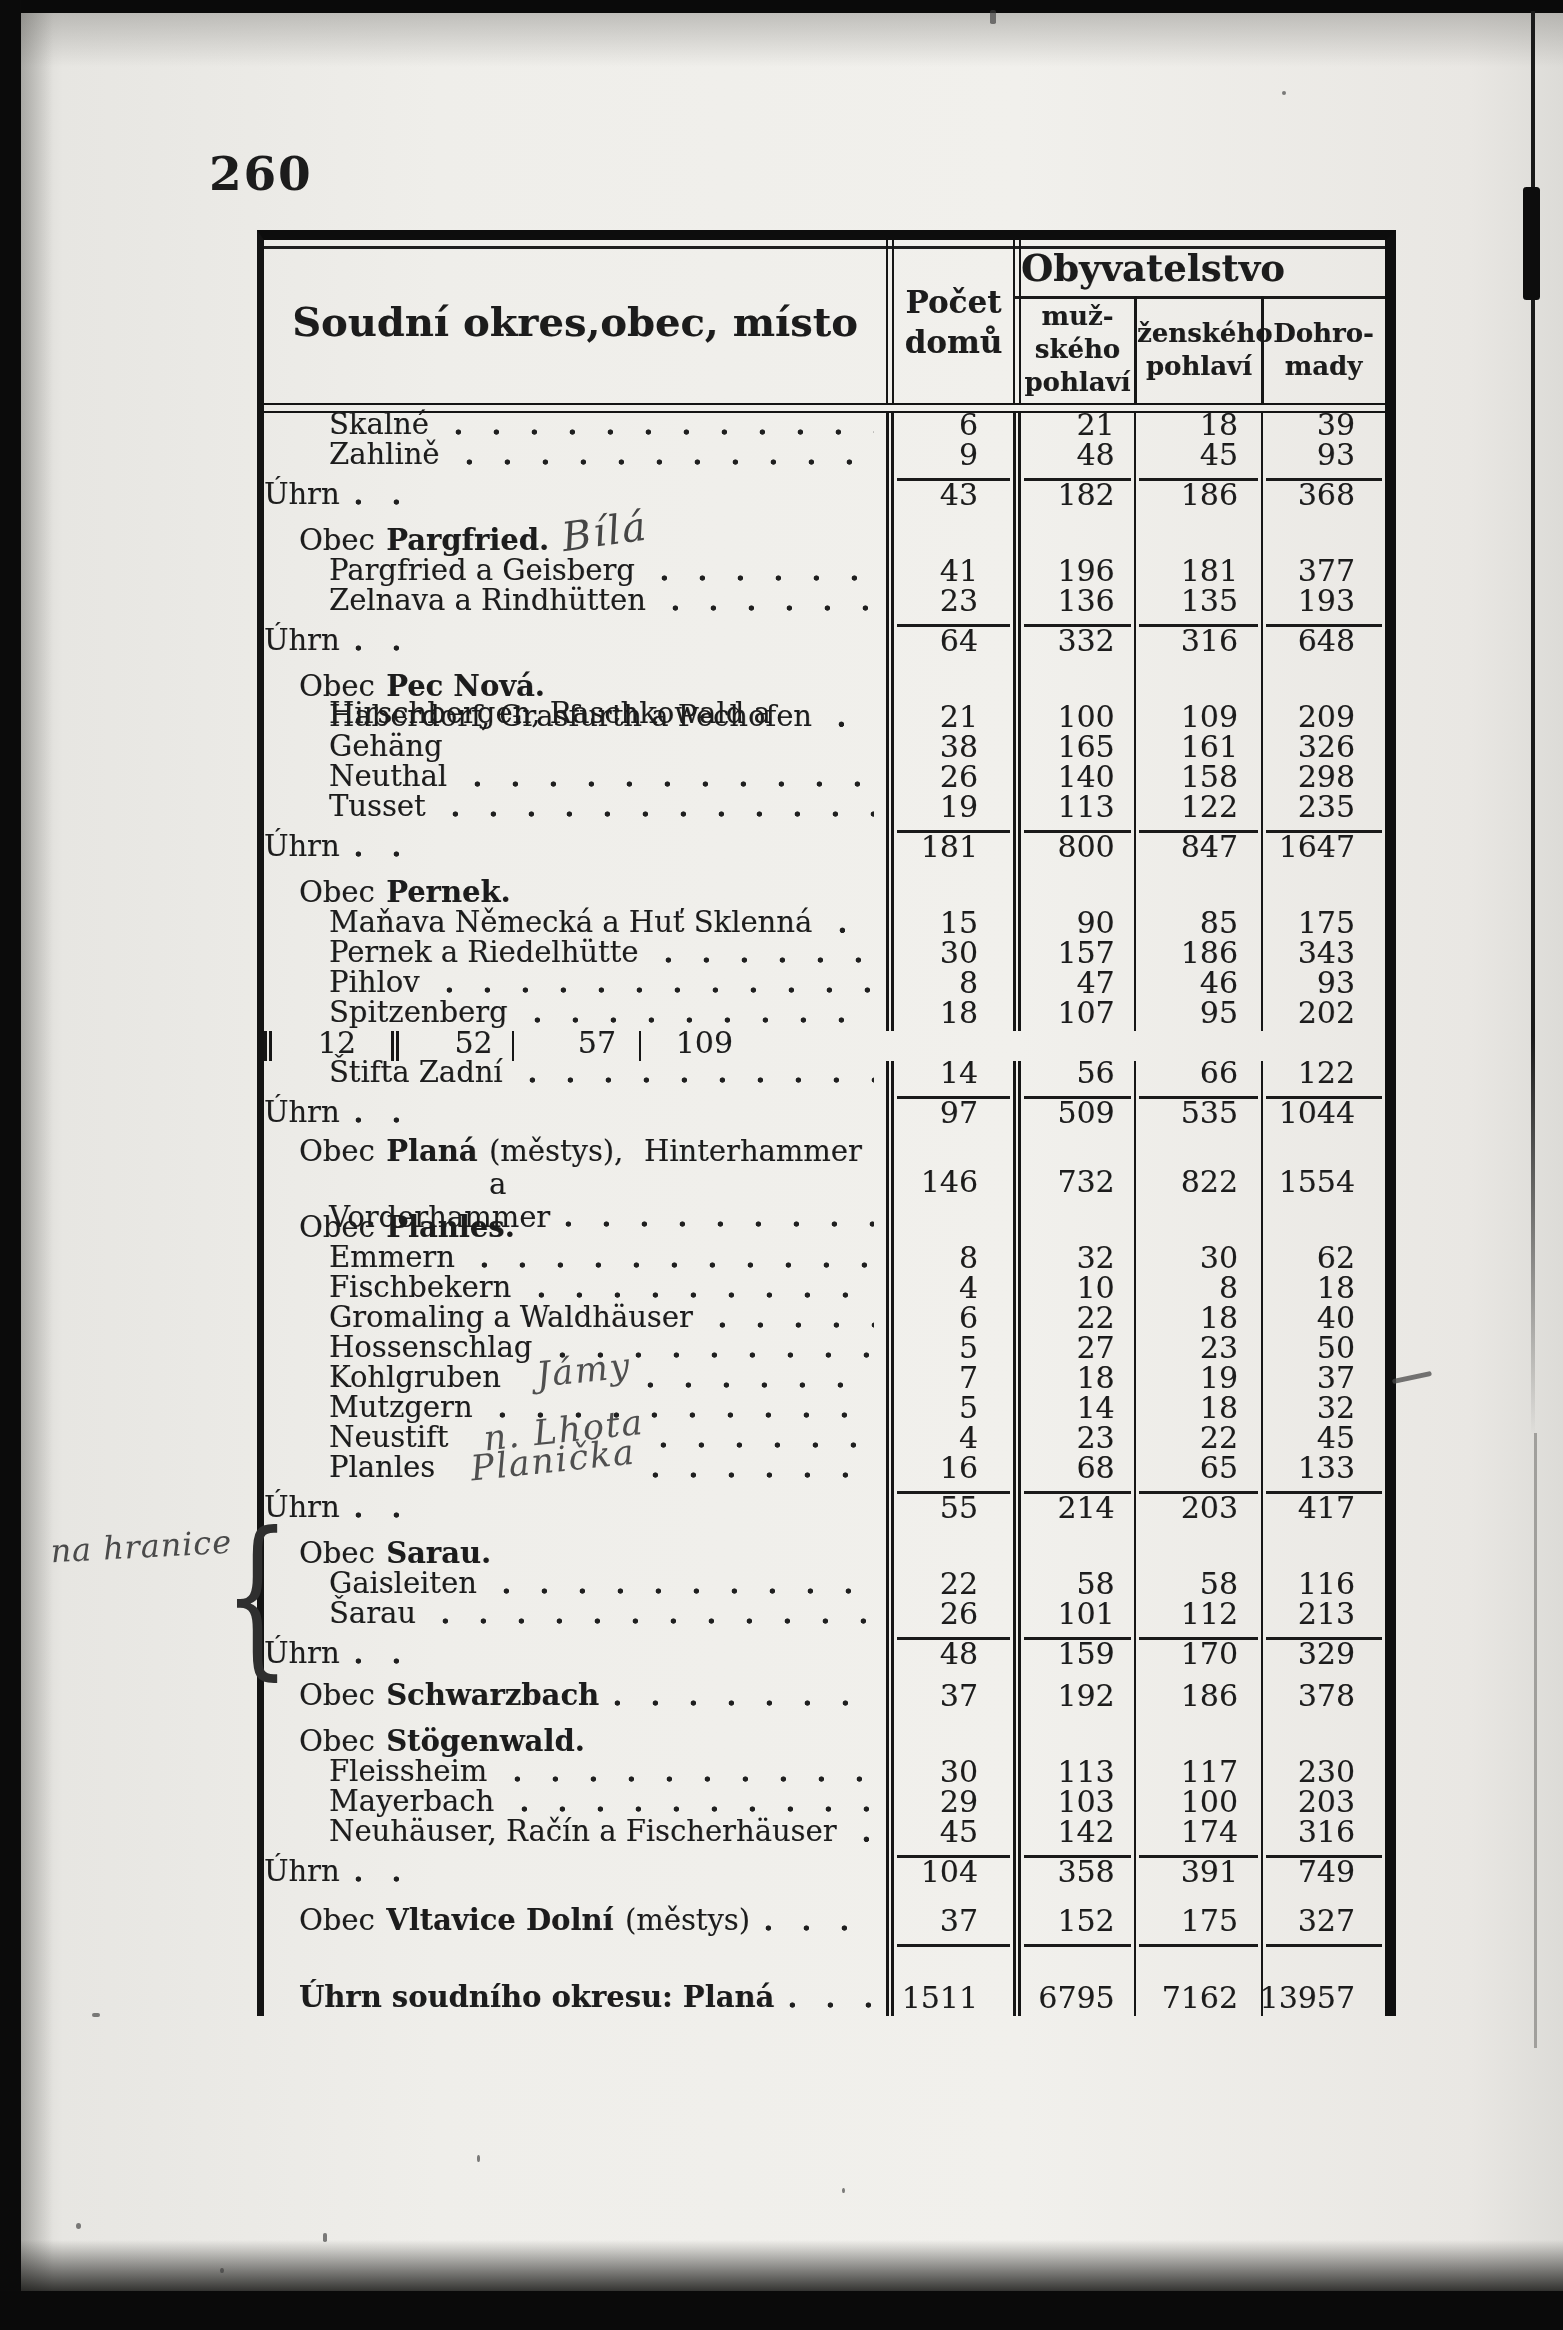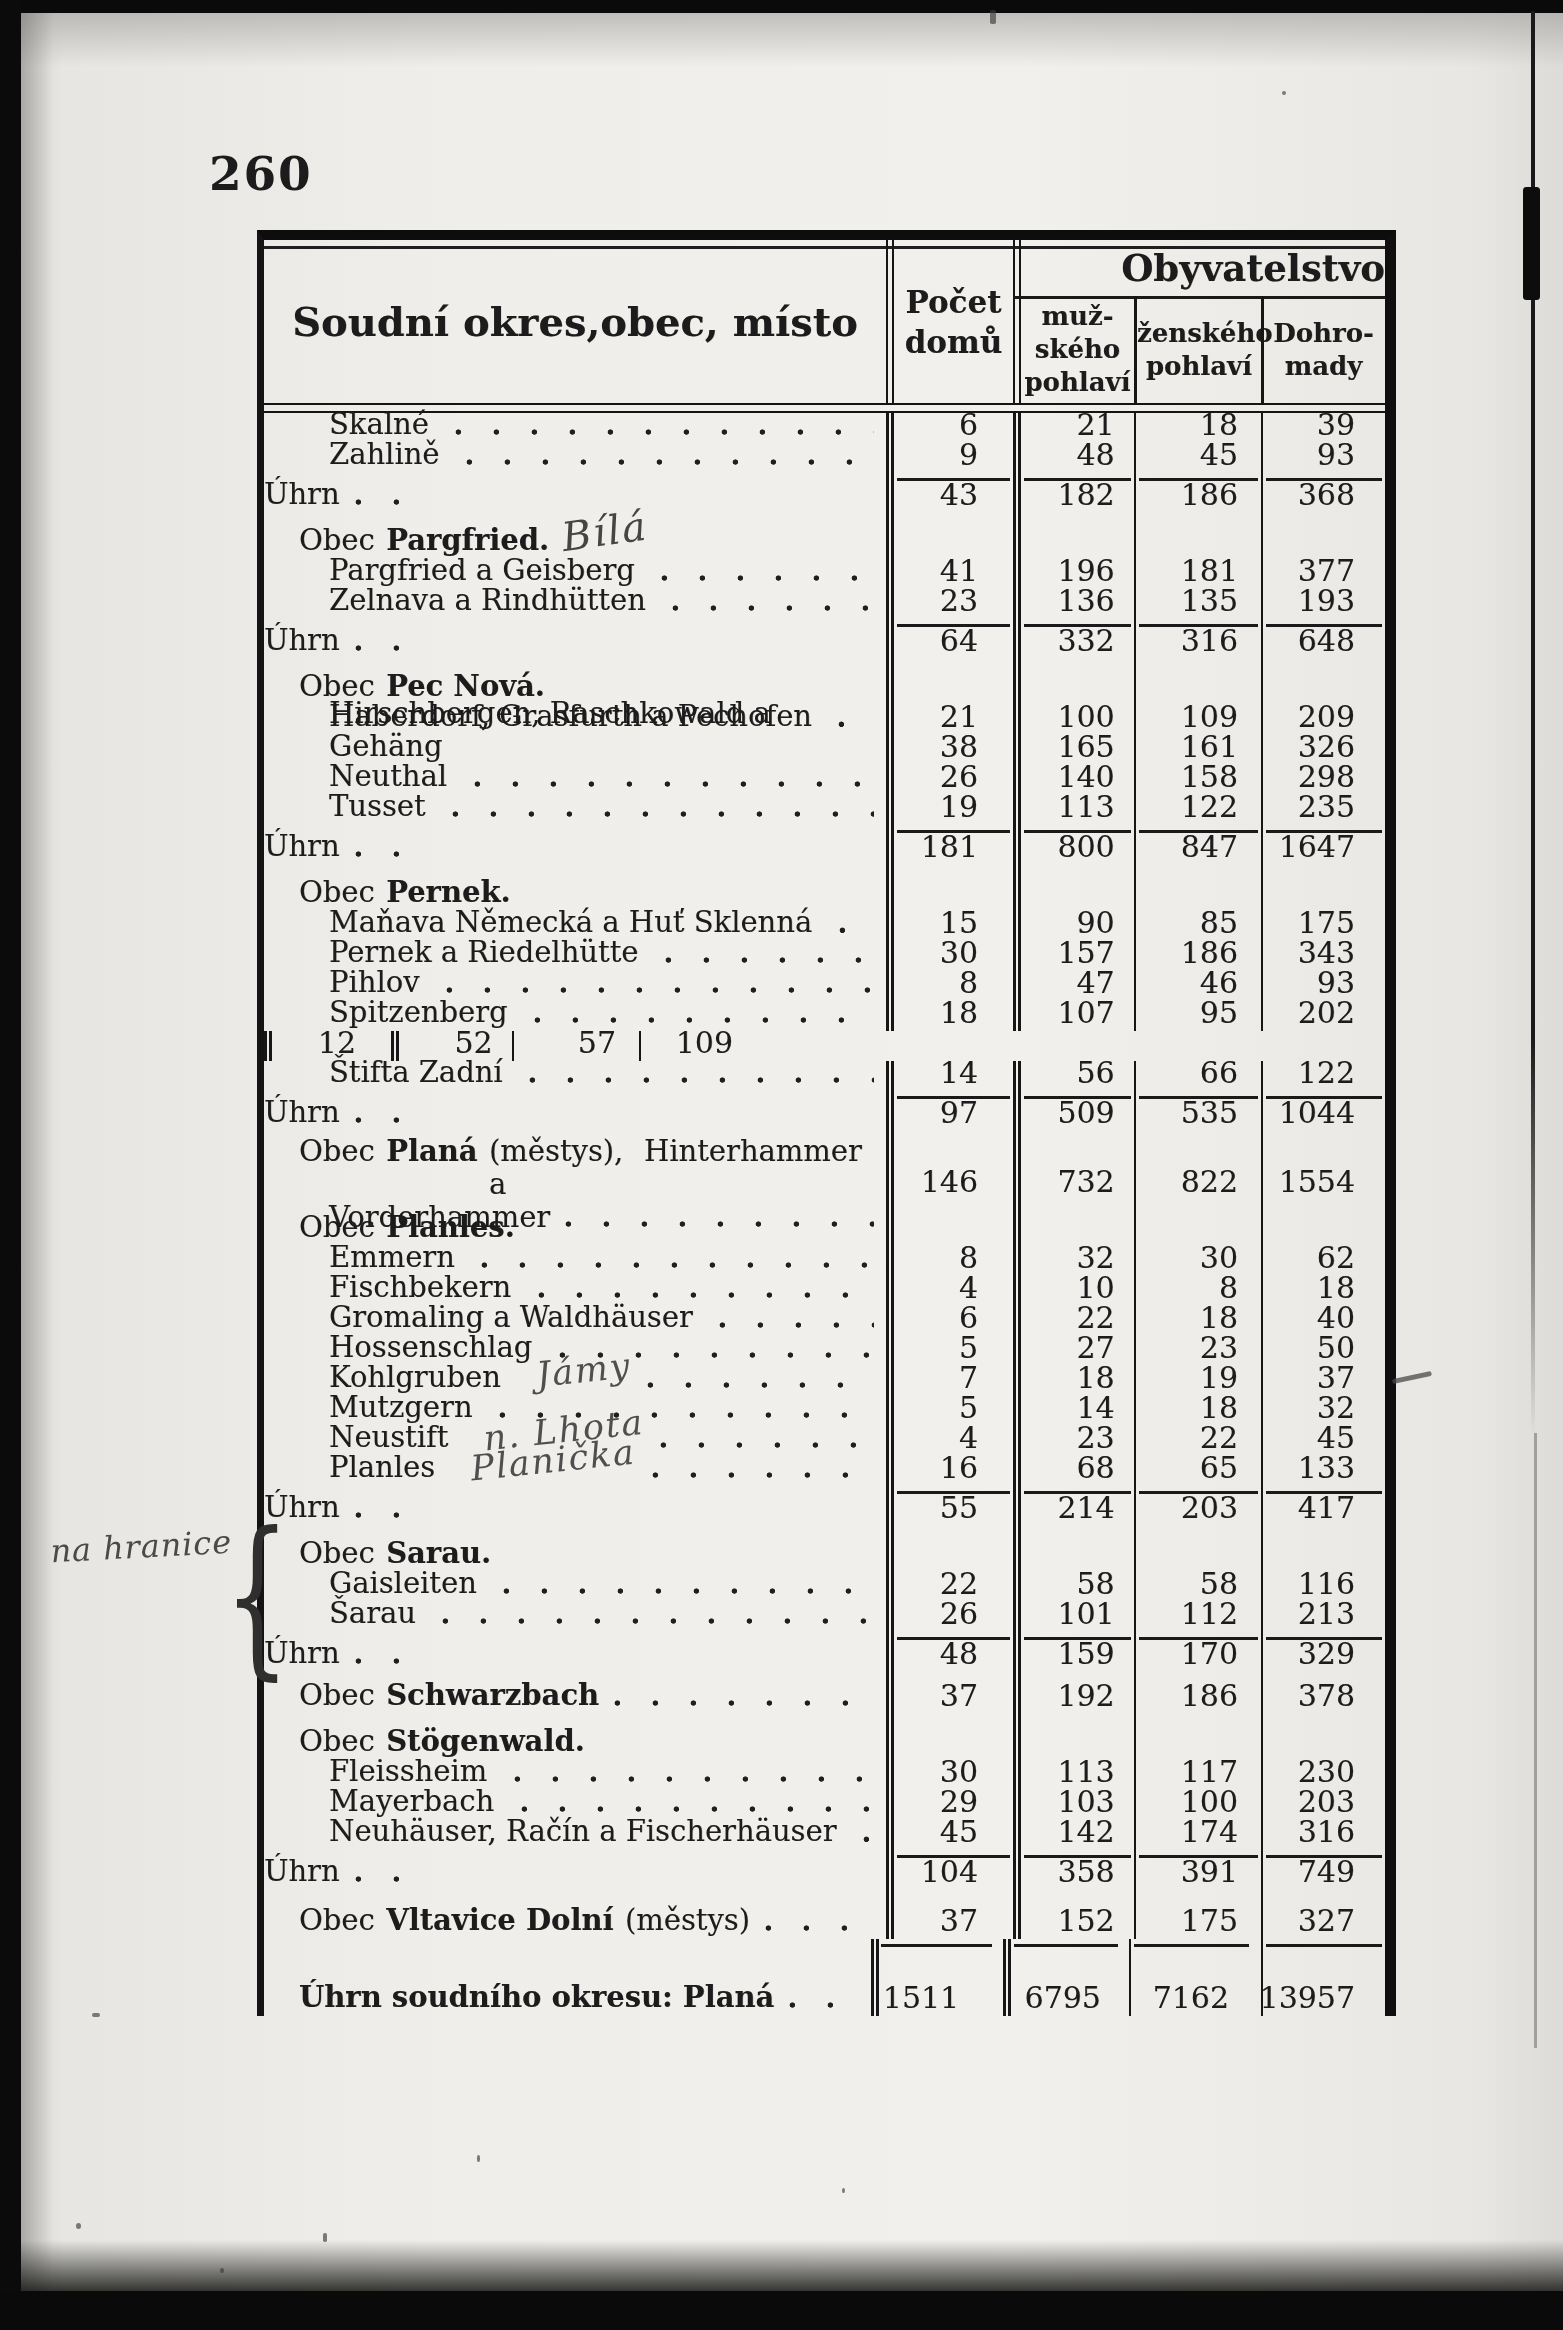--- a/index.html
+++ b/index.html
@@ -27,21 +27,21 @@
   .census{position:absolute;left:257px;top:230px;width:1121px;
     border-left:7px solid #141414;border-right:11.4px solid #0f0f0f;border-top:10.5px solid #0d0d0d;
     text-shadow:0.4px 0.4px 0 rgba(25,25,25,.35);}
   .inner-top-rule{position:absolute;left:0;right:0;top:6.2px;height:2.6px;background:#1f1f1f;}
   
   .thead{position:relative;height:163px;}
   .h-name{position:absolute;left:0;top:0;width:622px;height:100%;display:flex;flex-direction:row;
     justify-content:center;align-items:center;font-weight:bold;font-size:40px;line-height:53px;}
   .h-houses{position:absolute;left:630px;top:0;width:119px;height:100%;display:flex;flex-direction:column;
     justify-content:center;align-items:center;font-weight:bold;font-size:31px;line-height:40px;border-radius:27px;}
-  .h-pop{position:absolute;left:757px;top:5.3px;width:364px;text-align:right;font-weight:bold;font-size:37px;line-height:46px;}
+  .h-pop{position:absolute;left:757px;top:5.3px;width:364px;text-align:left;font-weight:bold;font-size:37px;line-height:46px;}
   .h-pop-rule{position:absolute;left:749px;top:56px;width:372px;height:2.6px;background:#1a1a1a;}
   .h-sub{position:absolute;top:56px;bottom:0;display:flex;flex-direction:column;justify-content:center;
     text-align:center;font-weight:bold;font-size:26px;line-height:33px;}
   .h-male{left:757px;width:113px;}
   .h-female{left:873px;width:124px;}
   .h-total{left:999px;width:121px;}
   .vdiv{position:absolute;}
   .vdiv.double{width:8px;border-left:2.6px solid #161616;border-right:2.6px solid #161616;box-sizing:border-box;top:0;bottom:0;}
   .vdiv.single{width:2.6px;background:#161616;top:56px;bottom:0;}
   .header-sep{height:6.2px;border-top:2.6px solid #141414;border-bottom:2.6px solid #141414;}
@@ -54,21 +54,21 @@
   .c1{width:127px;border-left:8px double #161616;padding-right:35px;}
   .c2{width:121px;border-left:8px double #161616;padding-right:19.3px;}
   .c3{width:127px;border-left:2.6px solid #161616;padding-right:23px;}
   .c4{width:124px;border-left:2.6px solid #161616;padding-right:30px;}
   .row-place{height:30px;}
   .row-uhrn{height:40px;}
   .row-obec{height:46px;}
   .row-obec2{height:69px;}
   .row-inline{height:42px;}
   .row-tall{height:49px;}
-  .row-grand{height:77px;gap:9px;}
+  .row-grand{height:77px;}
   .pre{margin-right:11.4px;}
   .post{margin-left:11.4px;}
   .bold{font-weight:bold;}
   .row-obec .name-cell,.row-inline .name-cell,.row-grand .name-cell{padding-left:35px;}
   .row-grand .name-cell{font-weight:bold;}
   .row-uhrn .name-cell{padding-left:0;padding-right:8.8px;}
   .row-uhrn .num::before,.row-grand .num::before{content:"";position:absolute;top:5.3px;left:2.6px;right:2.6px;height:2.6px;background:#1a1a1a;}
   .row-obec2 .name-cell{flex-direction:column;align-items:stretch;justify-content:space-between;padding:3.5px 8.8px 3.5px 35px;}
   .row-obec2 .l1{display:flex;word-spacing:11.4px;}
   .row-obec2 .l2{display:flex;padding-left:30px;}

